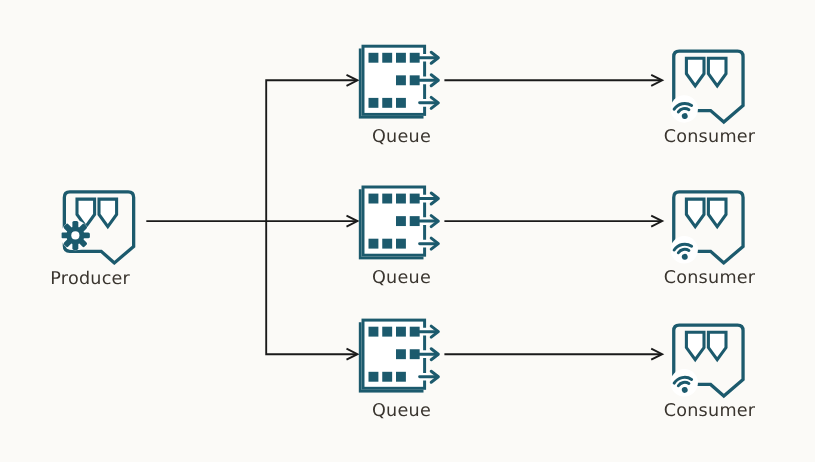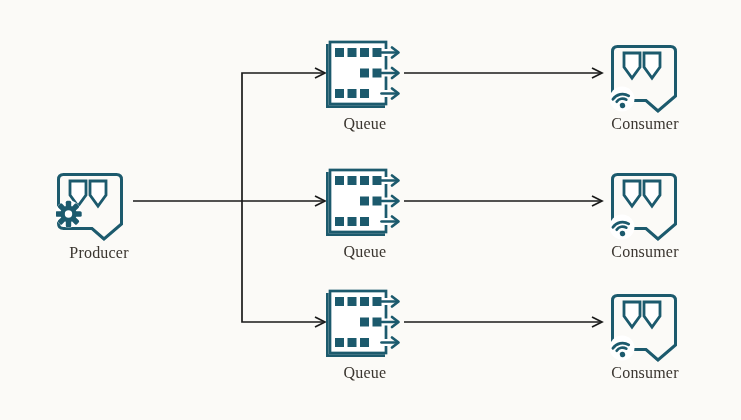--- a/index.html
+++ b/index.html
@@ -10,21 +10,21 @@
   }
   html,body{margin:0;padding:0;}
   body{background:var(--bg);font-family:"DejaVu Sans",sans-serif;}
   #stage{position:relative;width:741px;height:420px;background:var(--bg);overflow:hidden;}
   .connectors{position:absolute;left:0;top:0;width:741px;height:420px;}
   .conn{stroke:var(--conn);stroke-width:1.7;fill:none;stroke-linejoin:miter;}
   .node{position:absolute;line-height:0;}
   .label{
     position:absolute;transform:translateX(-50%);
     font-size:16px;letter-spacing:0.2px;color:var(--label);
-    white-space:nowrap;line-height:1.15;font-family:Liberation Serif, serif;
+    white-space:nowrap;line-height:1.15;
   }
   
   .stk{stroke:var(--accent);fill:none;stroke-width:2.7px;}
   .stk3{stroke-width:3px;}
   .filw{fill:#fff;}
   .fila{fill:var(--accent);}
   .qs{fill:var(--accent);}
   .gap{stroke:#fff;stroke-width:7px;}
   .arc{stroke:var(--accent);stroke-width:2.7px;fill:none;stroke-linecap:round;}
 </style>
@@ -109,21 +109,21 @@
     <polyline class="conn" points="592,68 602,73 592,78"></polyline>
     <polyline class="conn" points="592,196 602,201 592,206"></polyline>
     <polyline class="conn" points="592,317 602,322 592,327"></polyline>
   </svg>
 
   <div class="node" style="left:56px;top:172px">
     <svg width="70" height="72" viewBox="0 0 70 72">
         <use href="#sym-bubble-gear"></use>
       </svg>
   </div>
-  <div class="label" style="left:99px;top:244px">Producer</div>
+  <div class="label" style="left:82px;top:244px">Producer</div>
 
   <div class="node" style="left:326px;top:40px">
     <svg width="78" height="68" viewBox="0 0 78 68">
         <use href="#sym-queue"></use>
       </svg>
   </div>
   <div class="label" style="left:365px;top:115px">Queue</div>
 
   <div class="node" style="left:326px;top:168px">
     <svg width="78" height="68" viewBox="0 0 78 68">

